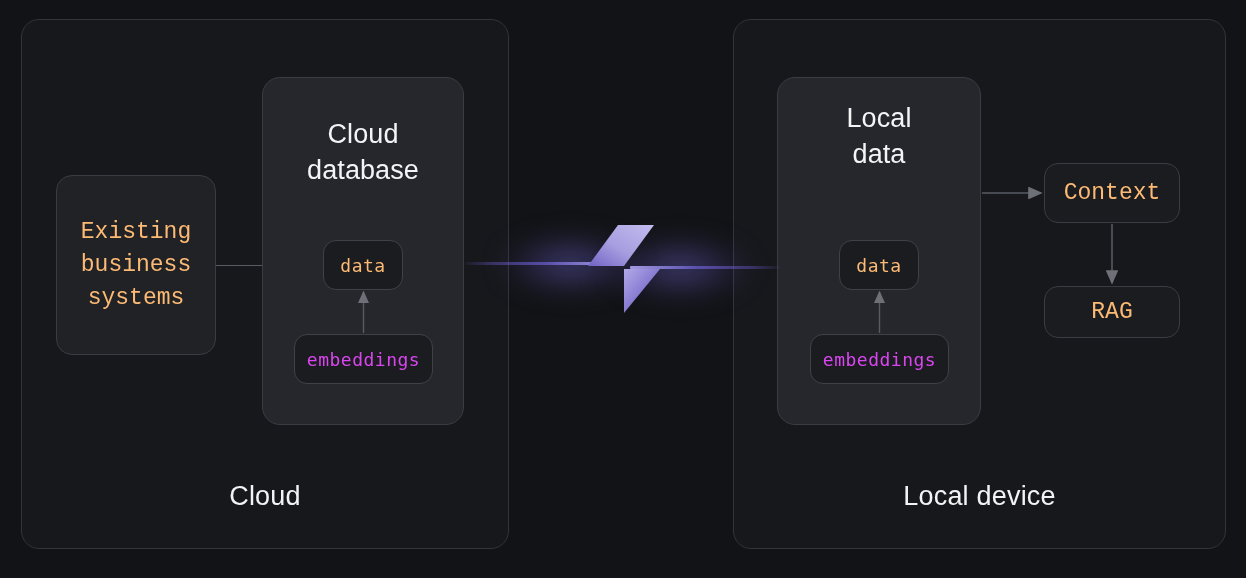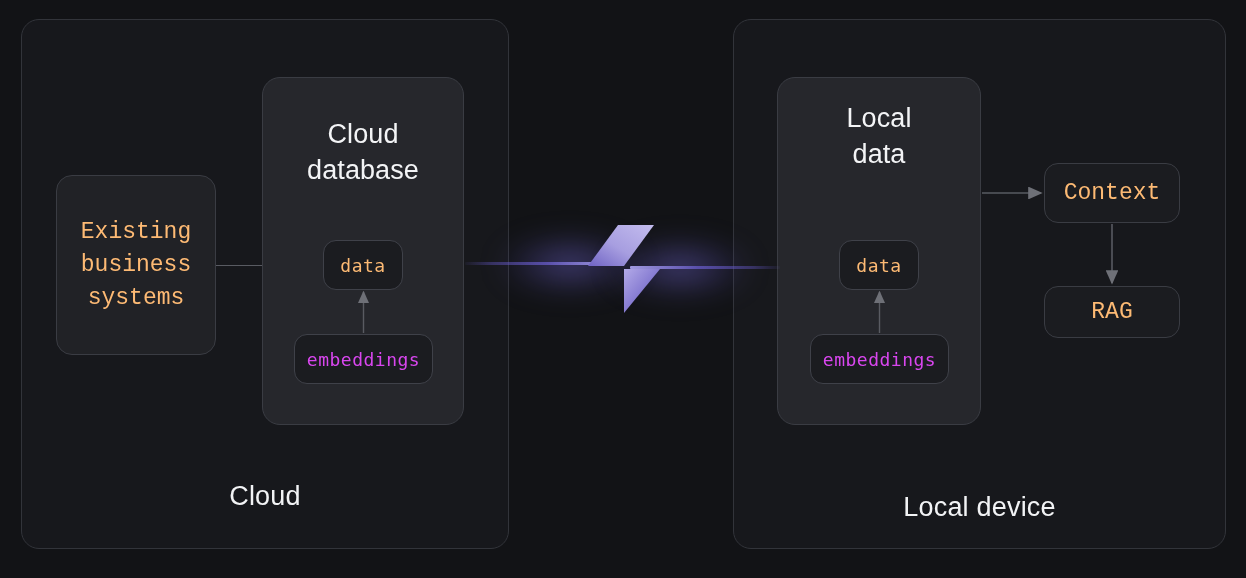--- a/index.html
+++ b/index.html
@@ -34,21 +34,21 @@
   .zone-label {
     position: absolute;
     width: 100%;
     text-align: center;
     color: #f2f3f5;
     font-size: 27px;
     letter-spacing: 0.2px;
     white-space: nowrap;
   }
   #zone-cloud .zone-label { top: 461px; }
-  #zone-local .zone-label { top: 472px; }
+  #zone-local .zone-label { top: 461px; }
 
   
   .db-card {
     position: absolute;
     border: 1px solid #3a3c43;
     border-radius: 18px;
     background: #26272c;
     box-sizing: border-box;
   }
   #card-cloud-db { left: 262px; top: 77px;  width: 202px; height: 348px; }

